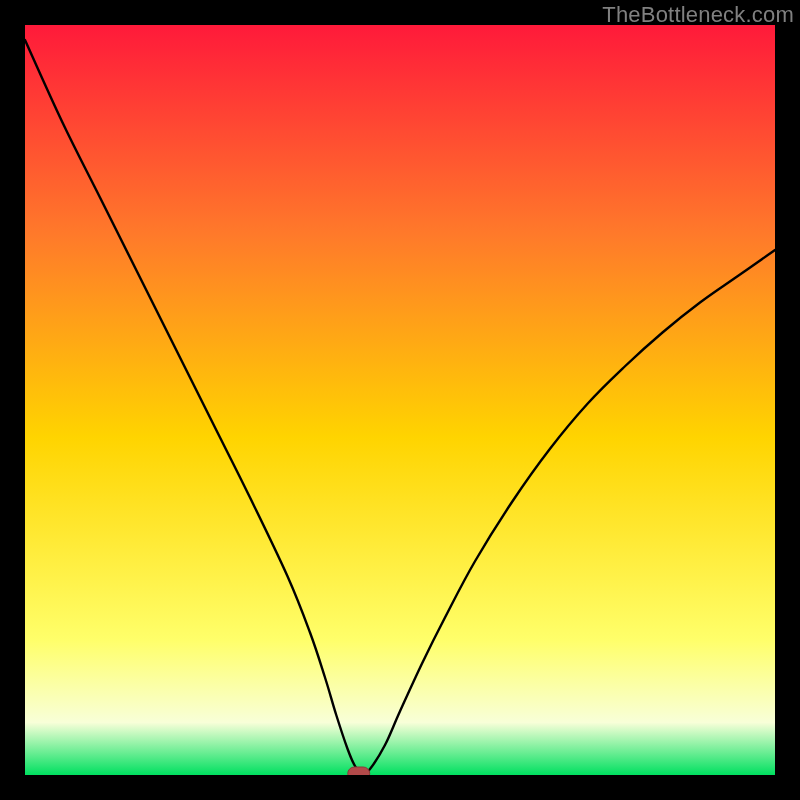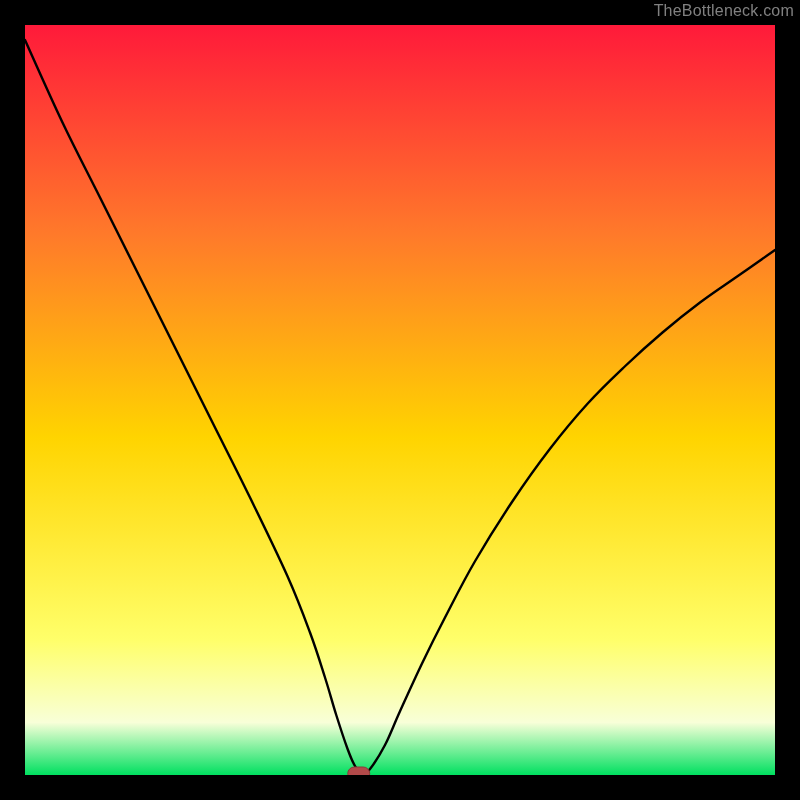--- a/index.html
+++ b/index.html
@@ -25,21 +25,21 @@
     top: 25px;
     width: 750px;
     height: 750px;
     overflow: hidden;
   }
   .watermark {
     position: absolute;
     top: 2px;
     right: 6px;
     color: #808080;
-    font-size: 16px;
+    font-size: 22px;
     font-weight: 400;
     letter-spacing: 0.2px;
     z-index: 10;
   }
   svg {
     display: block;
   }
 </style>
 </head>
 <body>

